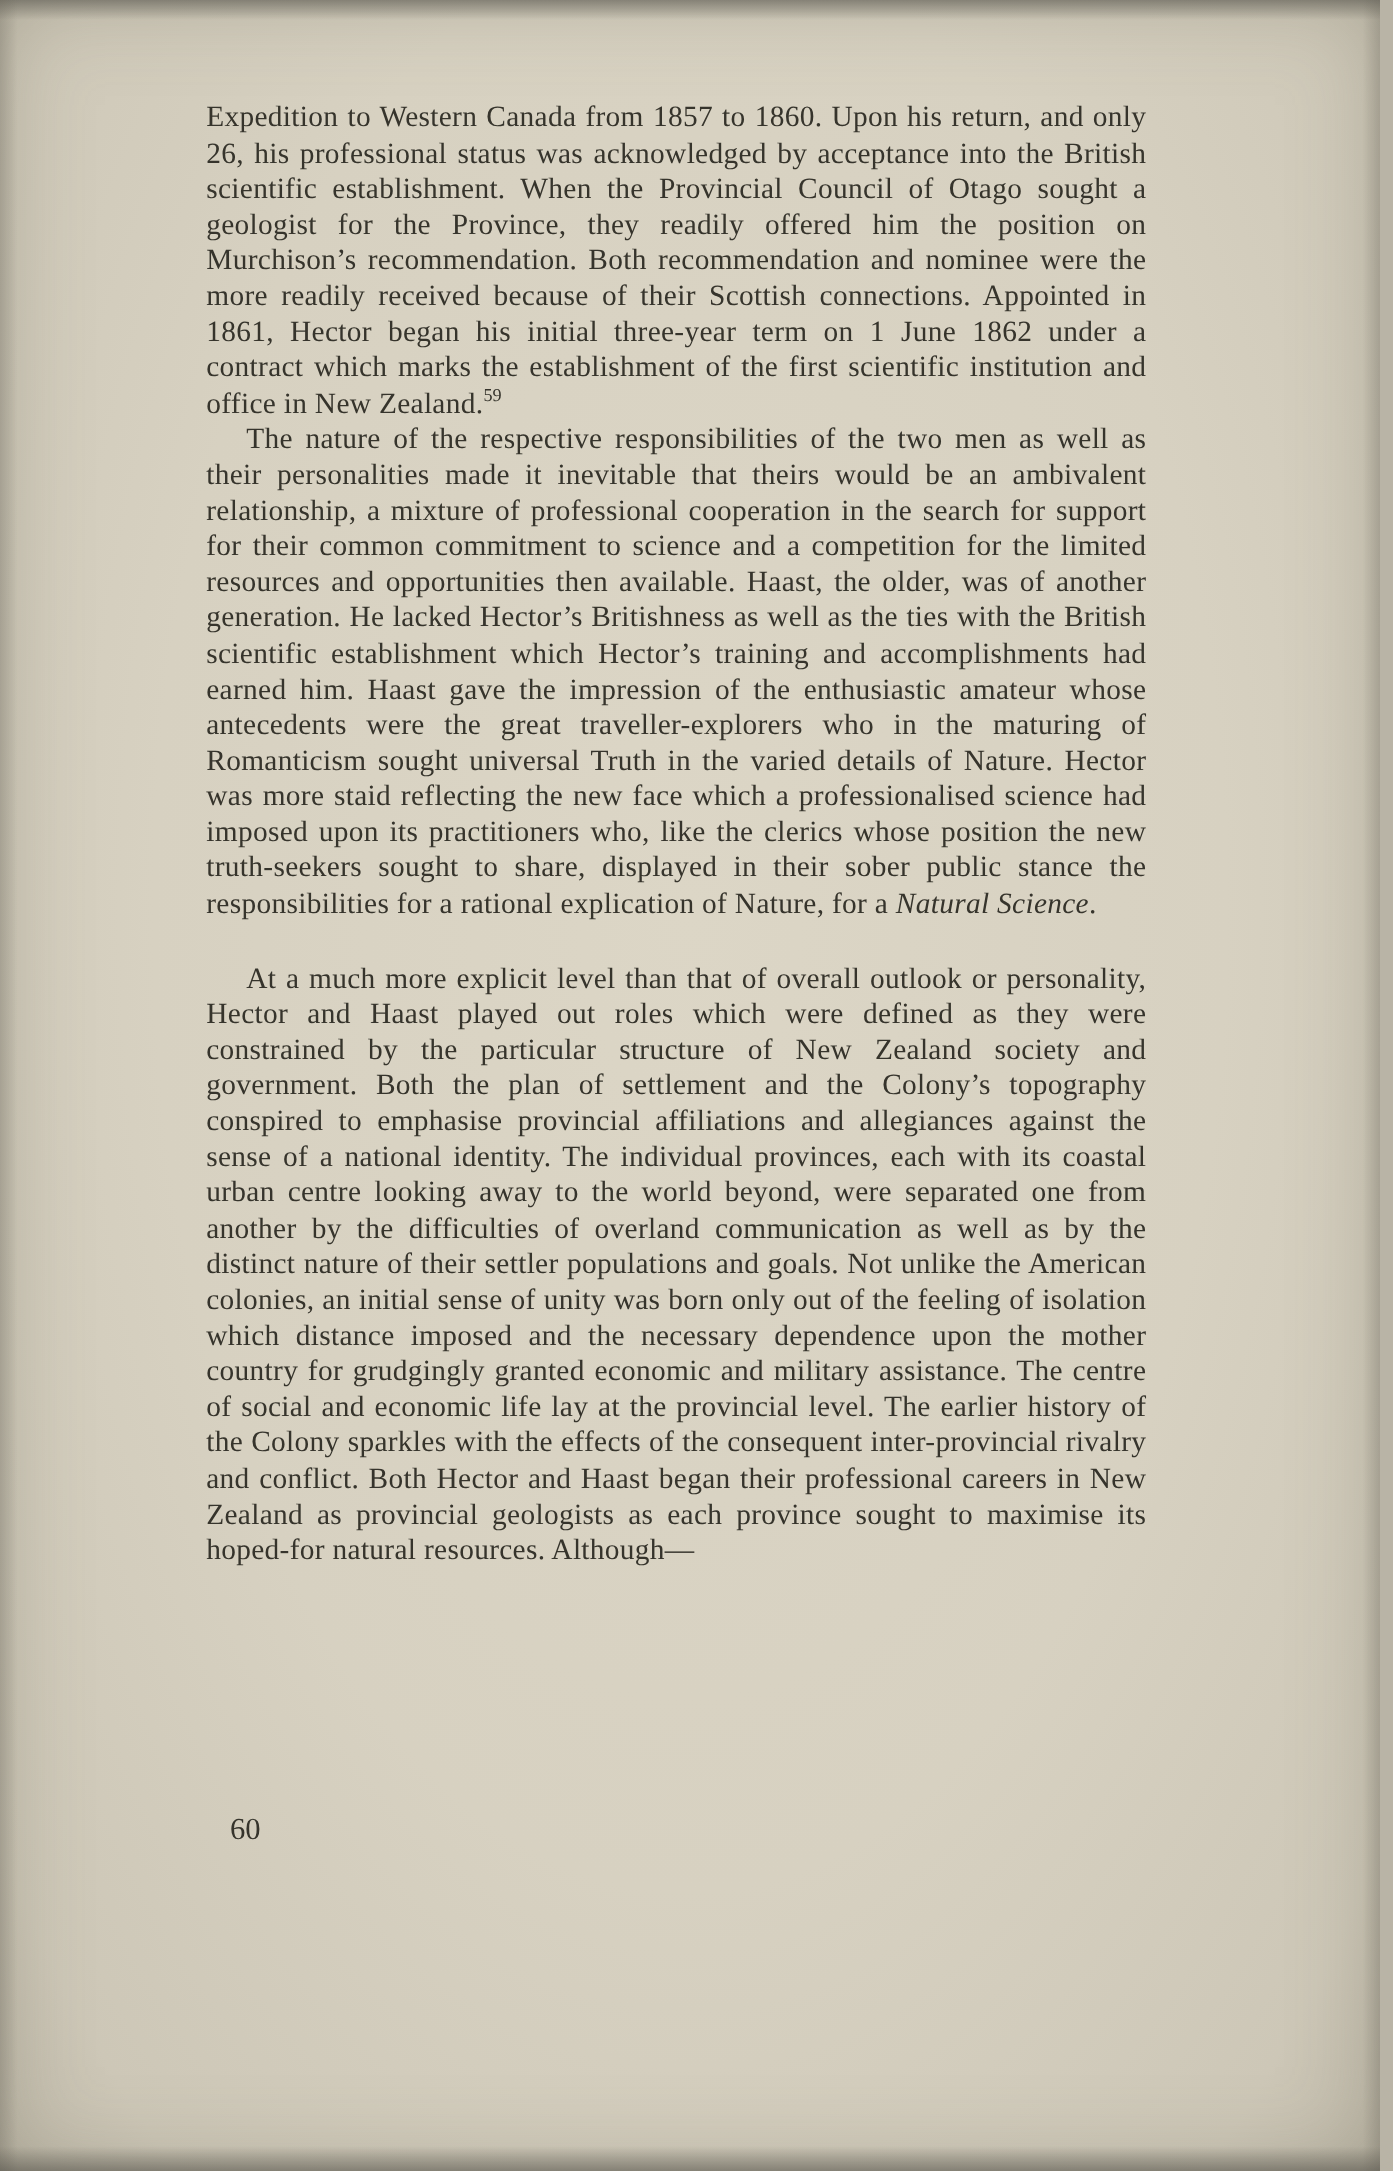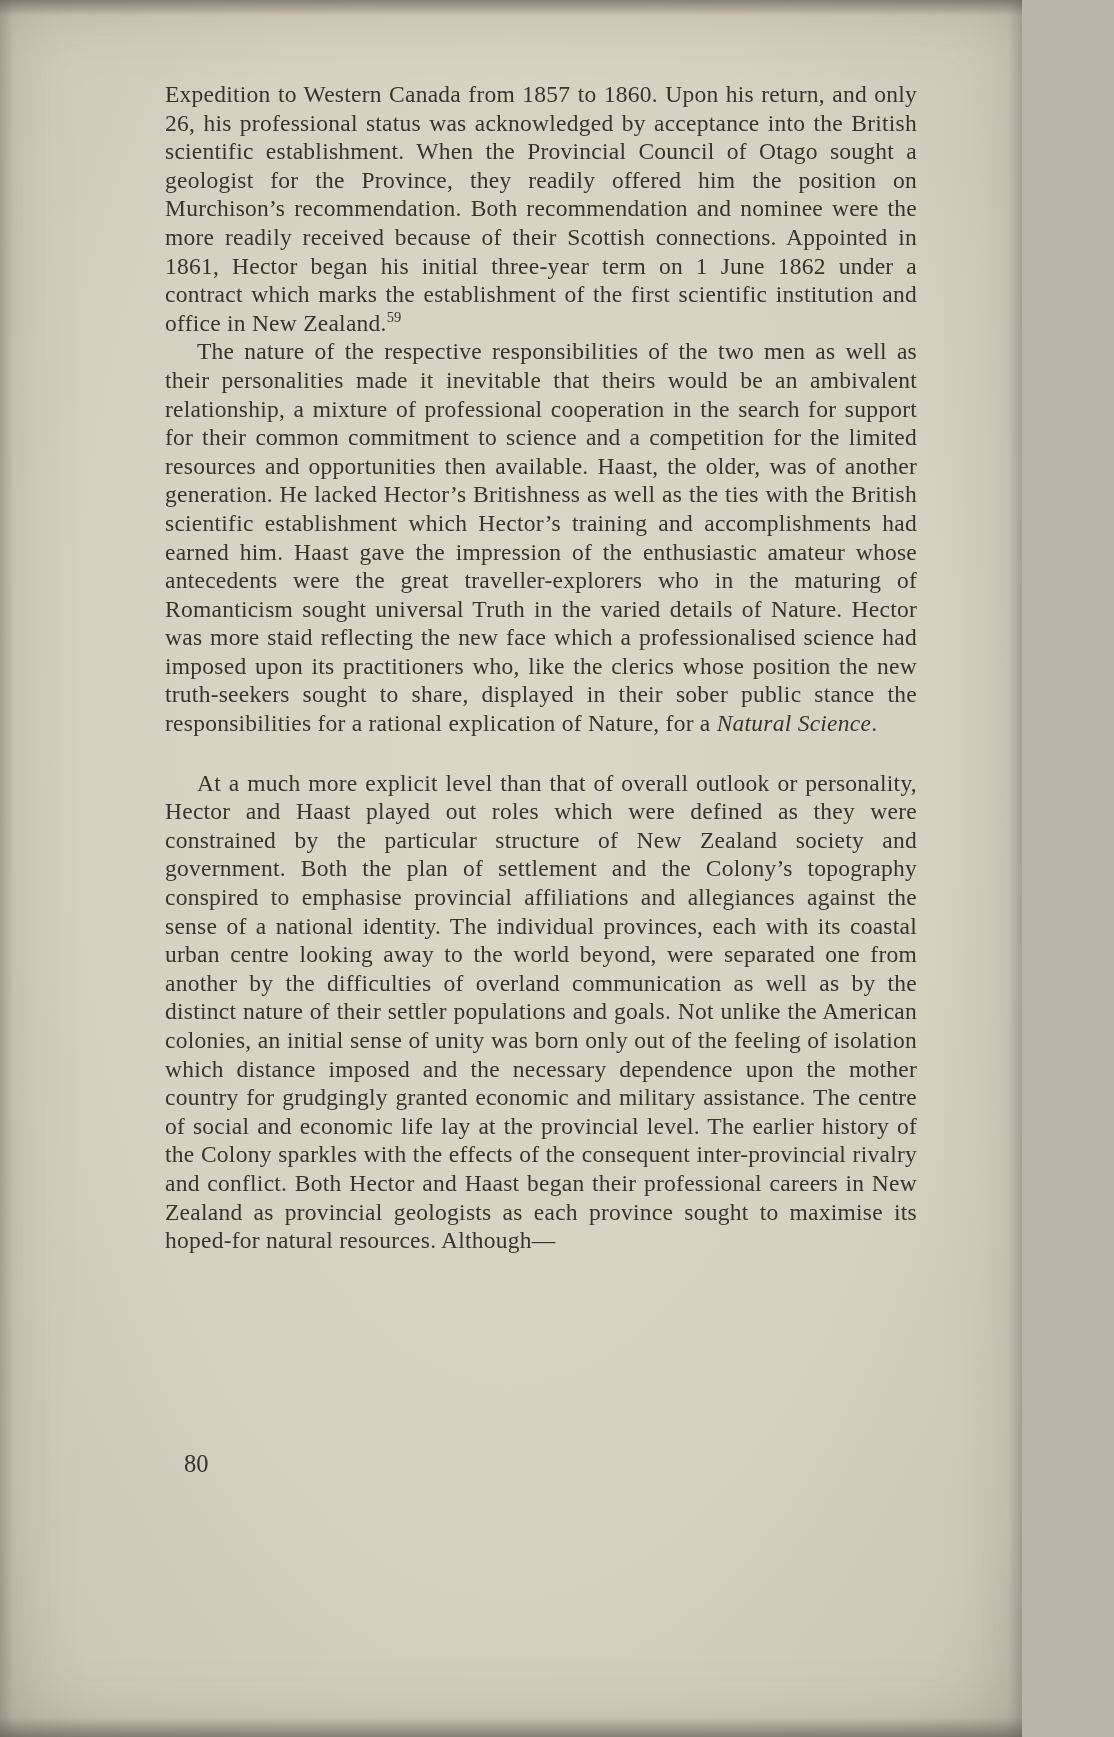--- a/index.html
+++ b/index.html
@@ -8,21 +8,21 @@
   }
   body {
     width: 1114px;
     height: 1737px;
     overflow: hidden;
     font-family: "Liberation Serif", "DejaVu Serif", serif;
     background: #b9b4a6;
   }
   .scan-page {
     position: relative;
-    width: 1022px;
+    width: 1104px;
     height: 1737px;
     background:
       radial-gradient(ellipse at 50% 42%,
         var(--paper-light, #dcd6c6) 0%,
         var(--paper, #d7d1c1) 55%,
         #cdc7b7 88%,
         #c0baaa 100%);
     box-shadow: inset 0 0 70px rgba(110, 105, 90, 0.35);
     text-decoration: underline;
   }
@@ -95,16 +95,16 @@
   <div class="edge-top"></div>
   <div class="edge-left"></div>
   <div class="edge-right"></div>
 
   <div class="text-block">
       <p class="paragraph"><span>Expedition to Western Canada from 1857 to 1860. Upon his return, and only 26, his professional status was acknowledged by acceptance into the British scientific establishment. When the Provincial Council of Otago sought a geologist for the Province, they readily offered him the position on Murchison’s recommendation. Both recommendation and nominee were the more readily received because of their Scottish connections. Appointed in 1861, Hector began his initial three-year term on 1 June 1862 under a contract which marks the establishment of the first scientific institution and office in New Zealand.</span><sup>59</sup></p>
       <p class="paragraph indent"><span>The nature of the respective responsibilities of the two men as well as their personalities made it inevitable that theirs would be an ambivalent relationship, a mixture of professional cooperation in the search for support for their common commitment to science and a competition for the limited resources and opportunities then available. Haast, the older, was of another generation. He lacked Hector’s Britishness as well as the ties with the British scientific establishment which Hector’s training and accomplishments had earned him. Haast gave the impression of the enthusiastic amateur whose antecedents were the great traveller-explorers who in the maturing of Romanticism sought universal Truth in the varied details of Nature. Hector was more staid reflecting the new face which a professionalised science had imposed upon its practitioners who, like the clerics whose position the new truth-seekers sought to share, displayed in their sober public stance the responsibilities for a rational explication of Nature, for a </span><em>Natural Science</em><span>.</span></p>
       <p class="paragraph indent space-before"><span>At a much more explicit level than that of overall outlook or personality, Hector and Haast played out roles which were defined as they were constrained by the particular structure of New Zealand society and government. Both the plan of settlement and the Colony’s topography conspired to emphasise provincial affiliations and allegiances against the sense of a national identity. The individual provinces, each with its coastal urban centre looking away to the world beyond, were separated one from another by the difficulties of overland communication as well as by the distinct nature of their settler populations and goals. Not unlike the American colonies, an initial sense of unity was born only out of the feeling of isolation which distance imposed and the necessary dependence upon the mother country for grudgingly granted economic and military assistance. The centre of social and economic life lay at the provincial level. The earlier history of the Colony sparkles with the effects of the consequent inter-provincial rivalry and conflict. Both Hector and Haast began their professional careers in New Zealand as provincial geologists as each province sought to maximise its hoped-for natural resources. Although—</span></p>
     </div>
 
-  <div class="page-number">80</div>
+  <div class="page-number">60</div>
 
   <div class="edge-bottom"></div>
 </div>
 
 </body></html>

